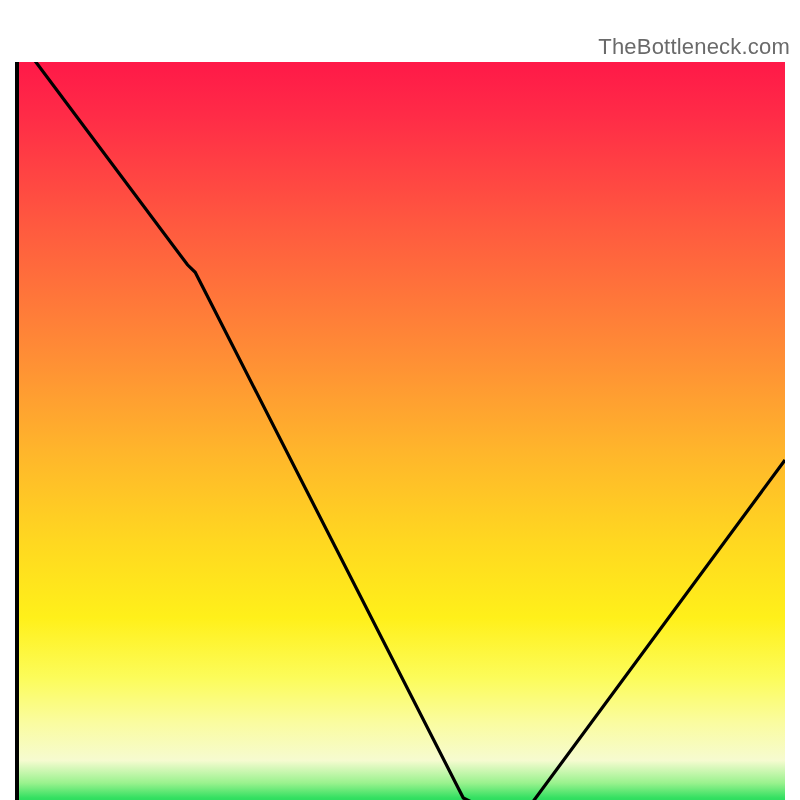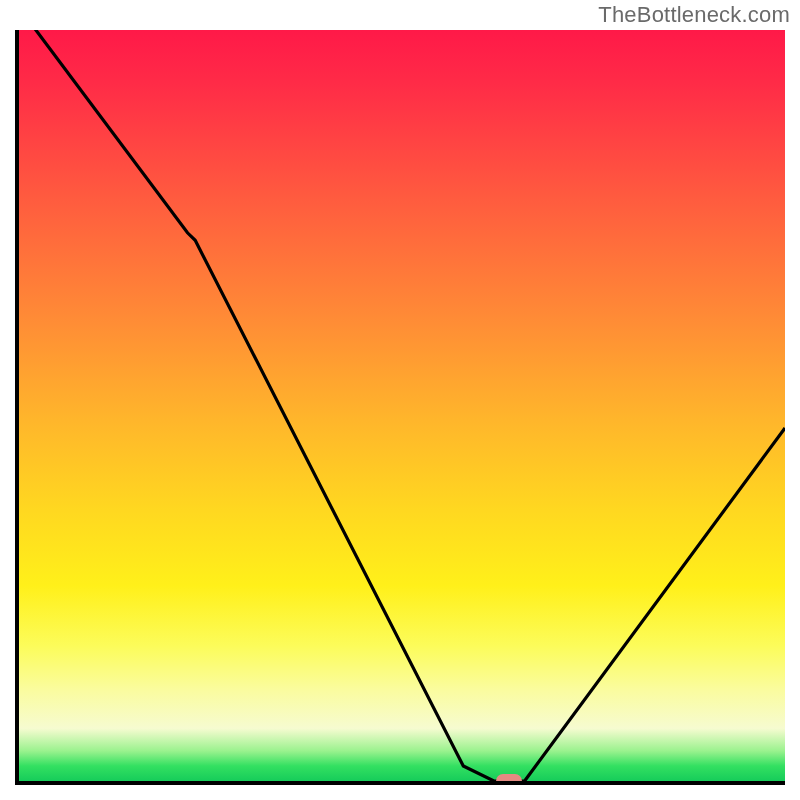--- a/index.html
+++ b/index.html
@@ -8,20 +8,21 @@
     width: 800px;
     height: 800px;
     overflow: hidden;
     background: #ffffff;
     font-family: Arial, Helvetica, sans-serif;
   }
   .chart-wrap {
     position: relative;
     width: 800px;
     height: 712px;
+    margin-top: 32px;
   }
   .watermark {
     position: absolute;
     top: 2px;
     right: 10px;
     color: #6a6a6a;
     font-size: 22px;
     font-weight: 400;
     letter-spacing: 0.2px;
     z-index: 10;

